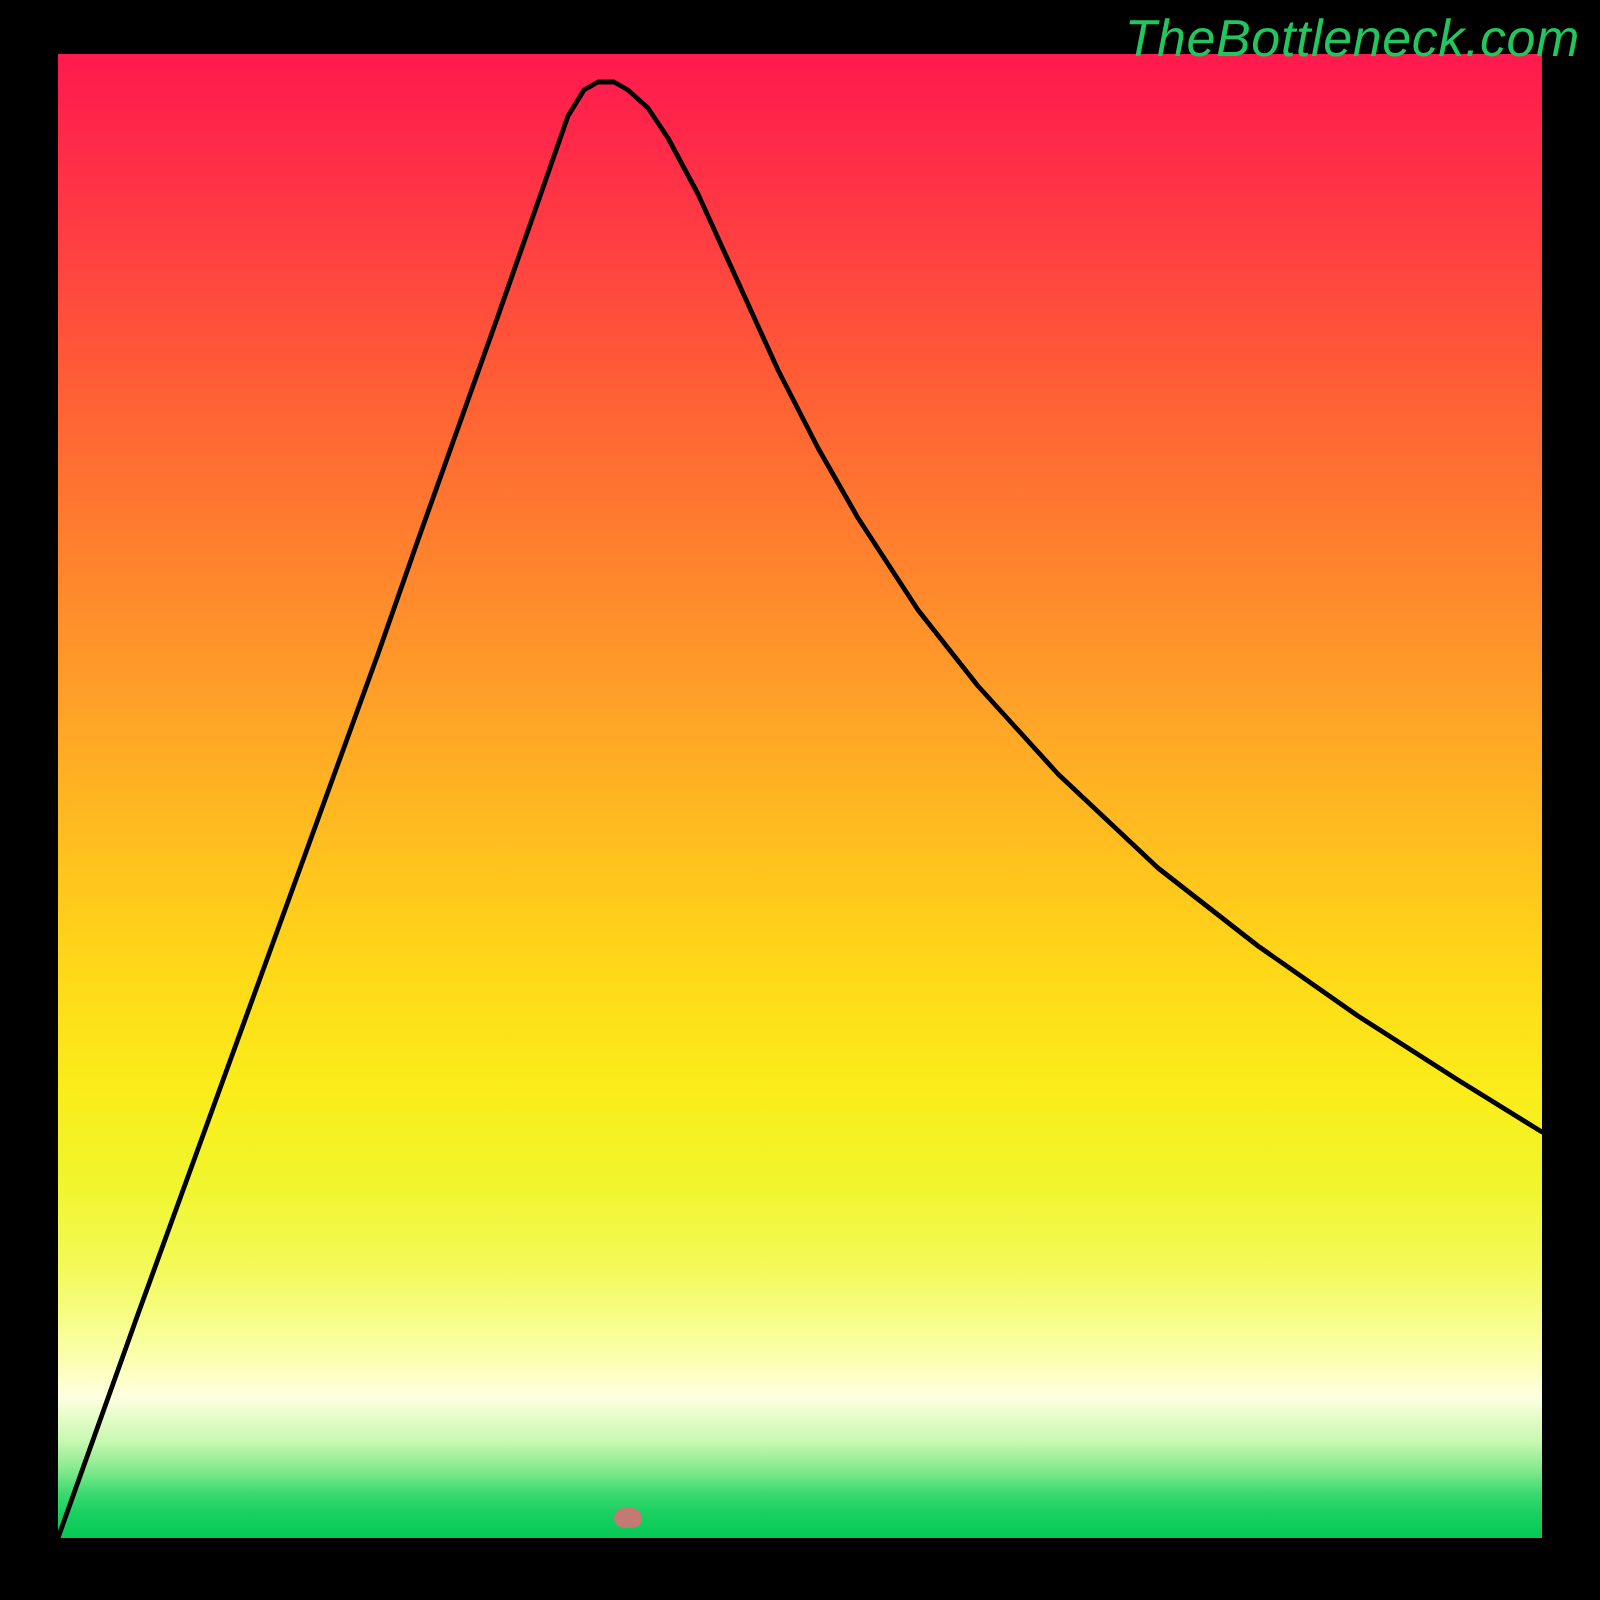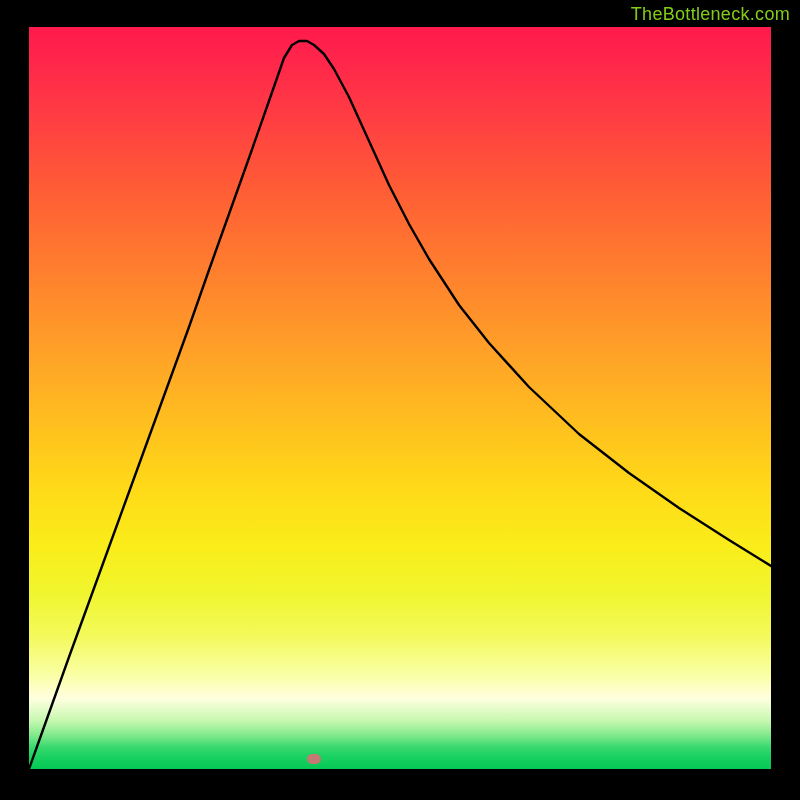--- a/index.html
+++ b/index.html
@@ -36,25 +36,26 @@
       #7fe98a 95.5%,
       #3bd96f 97%,
       #18d060 98.4%,
       #05c955 100%
     );
   }
   .watermark {
     position: absolute;
     top: 4px;
     right: 10px;
-    color: #84cc16;
-    font-size: 18px;
+    color: #22c55e;
+    font-size: 26px;
     font-weight: 500;
     letter-spacing: 0.3px;
     z-index: 5;
+    font-style: italic;
   }
   svg.curve {
     position: absolute;
     left: 0;
     top: 0;
     width: 742px;
     height: 742px;
     z-index: 3;
   }
   .marker {

